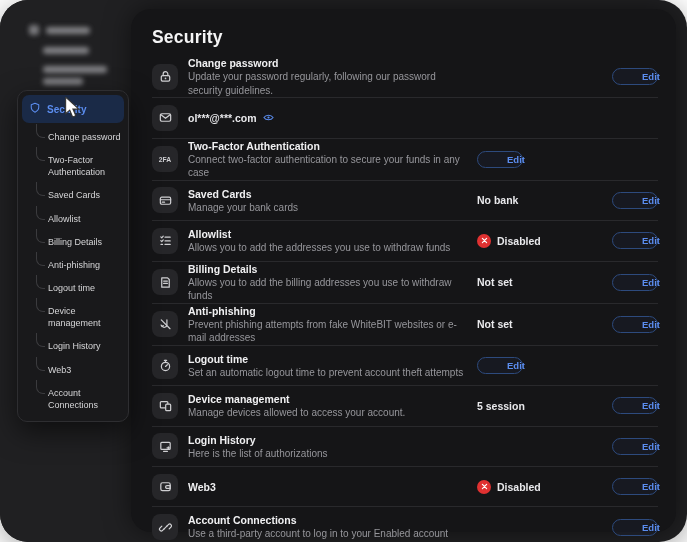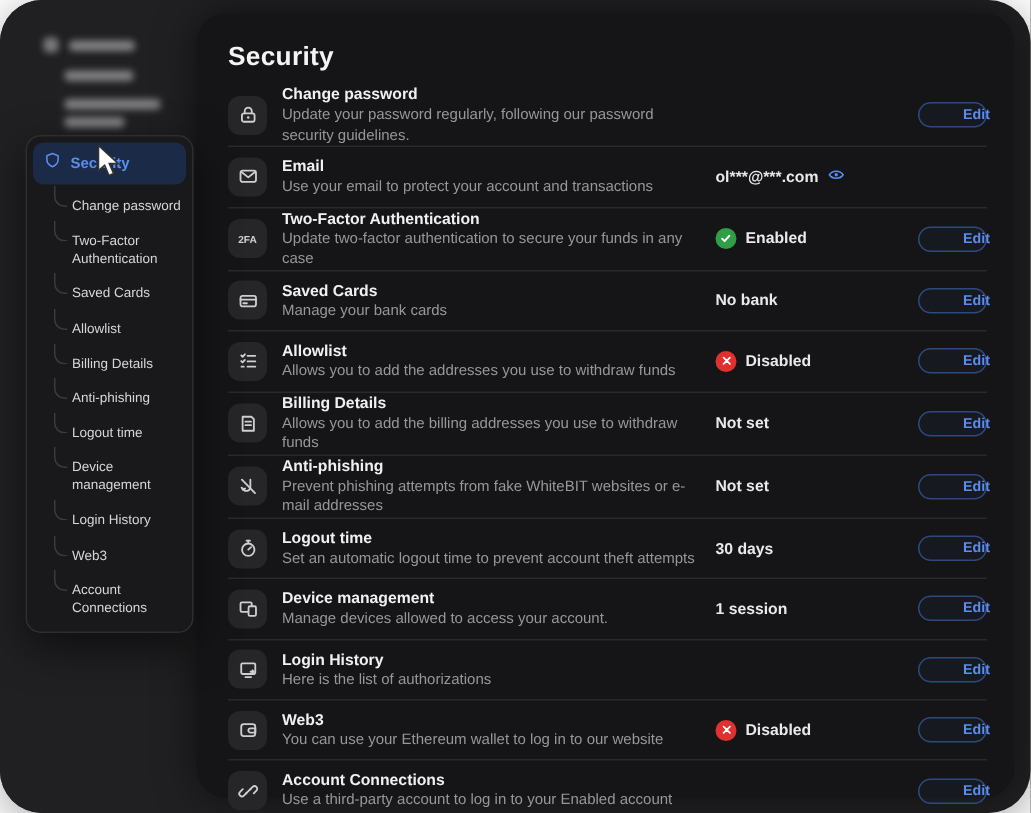--- a/index.html
+++ b/index.html
@@ -141,52 +141,40 @@
     <button class="edit-btn">Edit</button>
   </div>
 
   <div class="row">
     <div class="icon-box">
             <svg width="15" height="15" viewBox="0 0 16 16" fill="none" stroke="#cfcfd2" stroke-width="1.3" stroke-linecap="round" stroke-linejoin="round">
               <rect x="2.5" y="4" width="11" height="8" rx="1.5"></rect>
               <path d="M3.2 5l4.8 3.8L12.8 5"></path>
             </svg>
           </div>
-    <div>
-      <div class="row-title">Email</div>
-      <div class="row-desc">Use your email to protect your account and transactions</div>
-    </div>
     <div class="row-value">
             <span>ol***@***.com</span>
             <span><svg width="11" height="9" viewBox="0 0 12 9" fill="none" stroke="#5b8def" stroke-width="1.1">
                 <path d="M1 4.5c2.2-3.4 7.8-3.4 10 0-2.2 3.4-7.8 3.4-10 0z"></path>
                 <circle cx="6" cy="4.5" r="1.2" fill="#5b8def" stroke="none"></circle>
               </svg></span>
           </div>
     <button class="edit-btn" style="visibility: hidden;"></button>
   </div>
 
   <div class="row">
     <div class="icon-box">
             <svg width="18" height="12" viewBox="0 0 20 12">
               <text x="10" y="9" font-size="7.5" font-weight="bold" fill="#cfcfd2" text-anchor="middle" font-family="Liberation Sans,sans-serif">2FA</text>
             </svg>
           </div>
     <div>
       <div class="row-title">Two-Factor Authentication</div>
-      <div class="row-desc">Update two-factor authentication to secure your funds in any case</div>
-    </div>
-    <div class="row-value">
-            <span class="badge-dot badge-enabled">
-              <svg width="8" height="8" viewBox="0 0 10 10">
-                <path d="M1.8 5.2l2 2 4-4.5" fill="none" stroke="#fff" stroke-width="1.6" stroke-linecap="round" stroke-linejoin="round"></path>
-              </svg>
-            </span>
-            <span>Enabled</span>
-          </div>
+      <div class="row-desc">Connect two-factor authentication to secure your funds in any case</div>
+    </div>
     <button class="edit-btn">Edit</button>
   </div>
 
   <div class="row">
     <div class="icon-box">
             <svg width="15" height="15" viewBox="0 0 16 16" fill="none" stroke="#cfcfd2" stroke-width="1.3" stroke-linecap="round" stroke-linejoin="round">
               <rect x="2.5" y="4.5" width="11" height="7.5" rx="1.5"></rect>
               <line x1="2.5" y1="7.2" x2="13.5" y2="7.2"></line>
               <line x1="4.5" y1="9.8" x2="7" y2="9.8"></line>
             </svg>
@@ -269,39 +257,36 @@
               <circle cx="8" cy="9" r="4.4"></circle>
               <line x1="8" y1="9" x2="10" y2="7.2"></line>
               <line x1="6.8" y1="2.6" x2="9.2" y2="2.6"></line>
               <line x1="8" y1="2.6" x2="8" y2="4.2"></line>
             </svg>
           </div>
     <div>
       <div class="row-title">Logout time</div>
       <div class="row-desc">Set an automatic logout time to prevent account theft attempts</div>
     </div>
-    <div class="row-value">
-            <span>30 days</span>
-          </div>
     <button class="edit-btn">Edit</button>
   </div>
 
   <div class="row">
     <div class="icon-box">
             <svg width="15" height="15" viewBox="0 0 16 16" fill="none" stroke="#cfcfd2" stroke-width="1.3" stroke-linecap="round" stroke-linejoin="round">
               <rect x="2.5" y="3.8" width="8" height="6.8" rx="1"></rect>
               <rect x="8.2" y="6.6" width="5.3" height="6.8" rx="1" fill="#262629"></rect>
             </svg>
           </div>
     <div>
       <div class="row-title">Device management</div>
       <div class="row-desc">Manage devices allowed to access your account.</div>
     </div>
     <div class="row-value">
-            <span>1 session</span>
+            <span>5 session</span>
           </div>
     <button class="edit-btn">Edit</button>
   </div>
 
   <div class="row">
     <div class="icon-box">
             <svg width="15" height="15" viewBox="0 0 16 16" fill="none" stroke="#cfcfd2" stroke-width="1.3" stroke-linecap="round" stroke-linejoin="round">
               <rect x="3" y="3.5" width="10" height="7.5" rx="1"></rect>
               <line x1="6" y1="13.2" x2="10" y2="13.2"></line>
               <path d="M9.6 9.4h2.4m0 0l-1-1m1 1l-1 1"></path>
@@ -317,21 +302,20 @@
 
   <div class="row">
     <div class="icon-box">
             <svg width="15" height="15" viewBox="0 0 16 16" fill="none" stroke="#cfcfd2" stroke-width="1.3" stroke-linecap="round" stroke-linejoin="round">
               <rect x="3" y="4" width="10" height="8.5" rx="1.8"></rect>
               <path d="M9.6 7h3.4v3H9.6a1.5 1.5 0 0 1 0-3z"></path>
             </svg>
           </div>
     <div>
       <div class="row-title">Web3</div>
-      <div class="row-desc">You can use your Ethereum wallet to log in to our website</div>
     </div>
     <div class="row-value">
             <span class="badge-dot badge-disabled">
               <svg width="7" height="7" viewBox="0 0 10 10">
                 <path d="M2 2l6 6M8 2l-6 6" stroke="#fff" stroke-width="1.7" stroke-linecap="round"></path>
               </svg>
             </span>
             <span>Disabled</span>
           </div>
     <button class="edit-btn">Edit</button>

